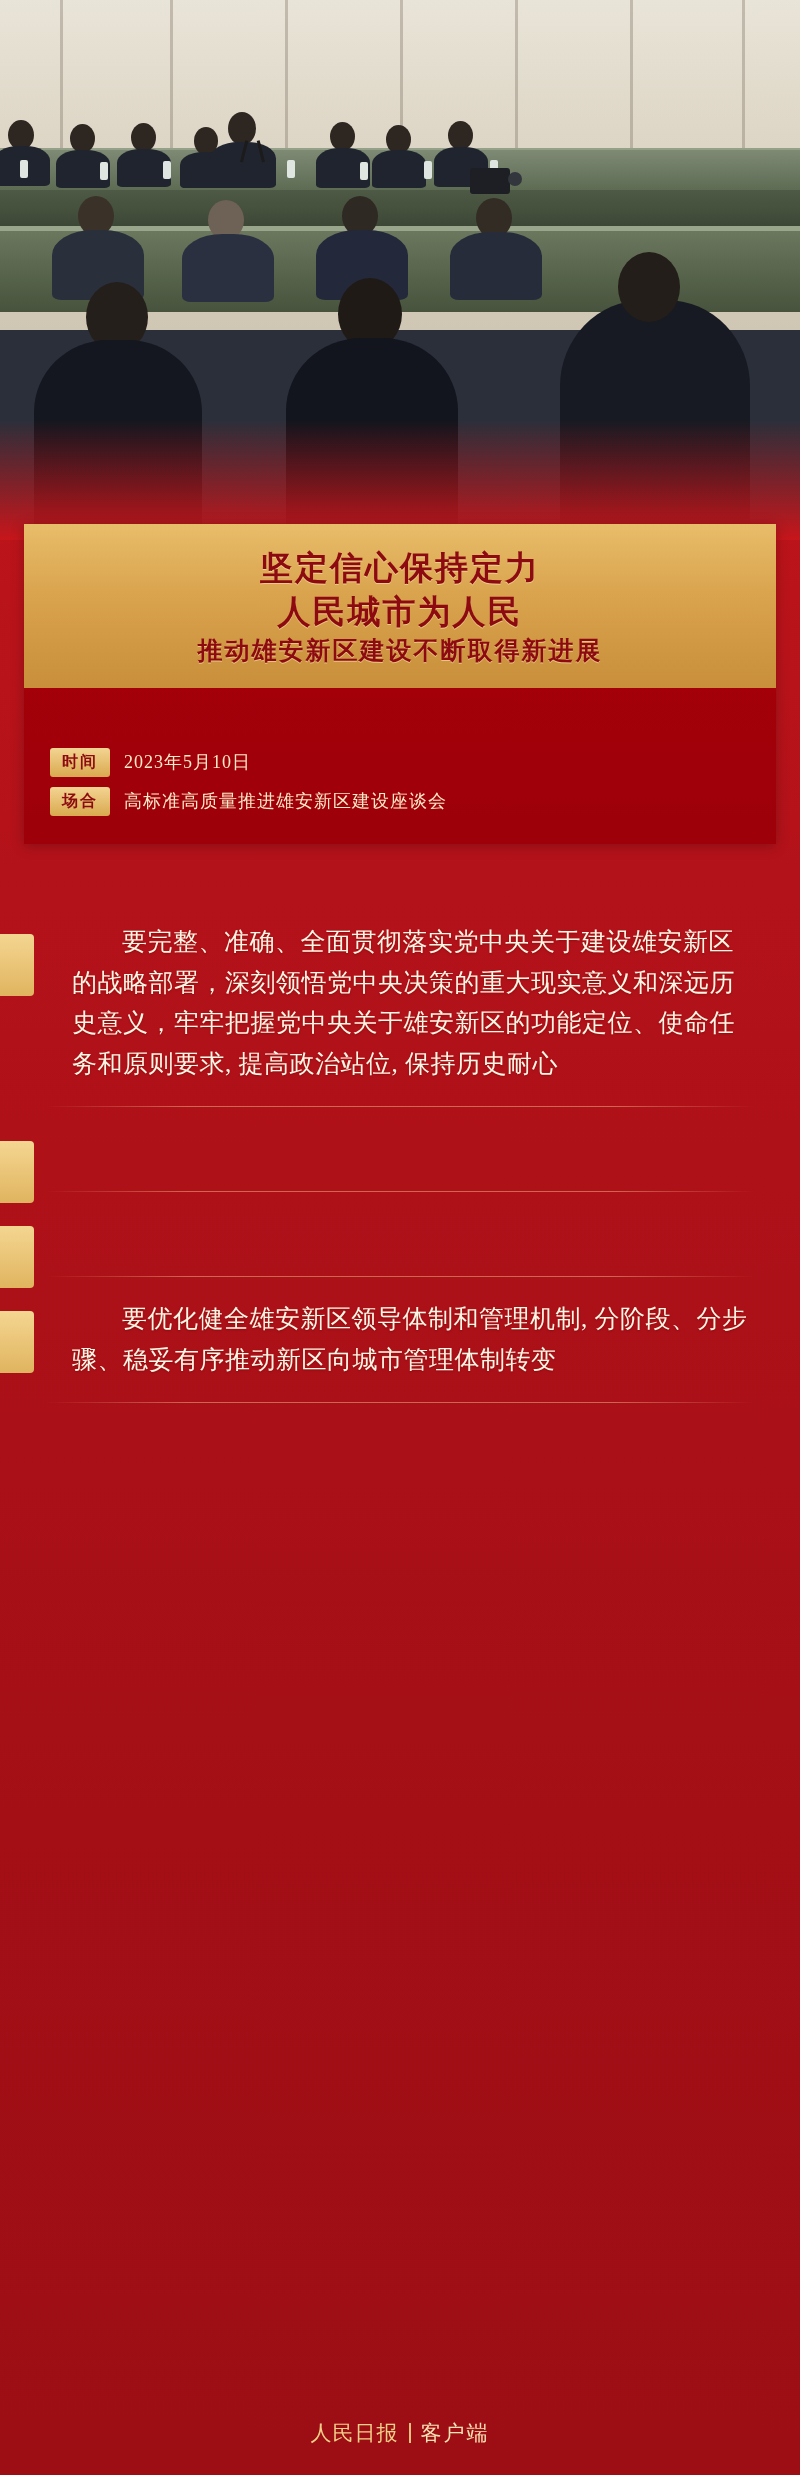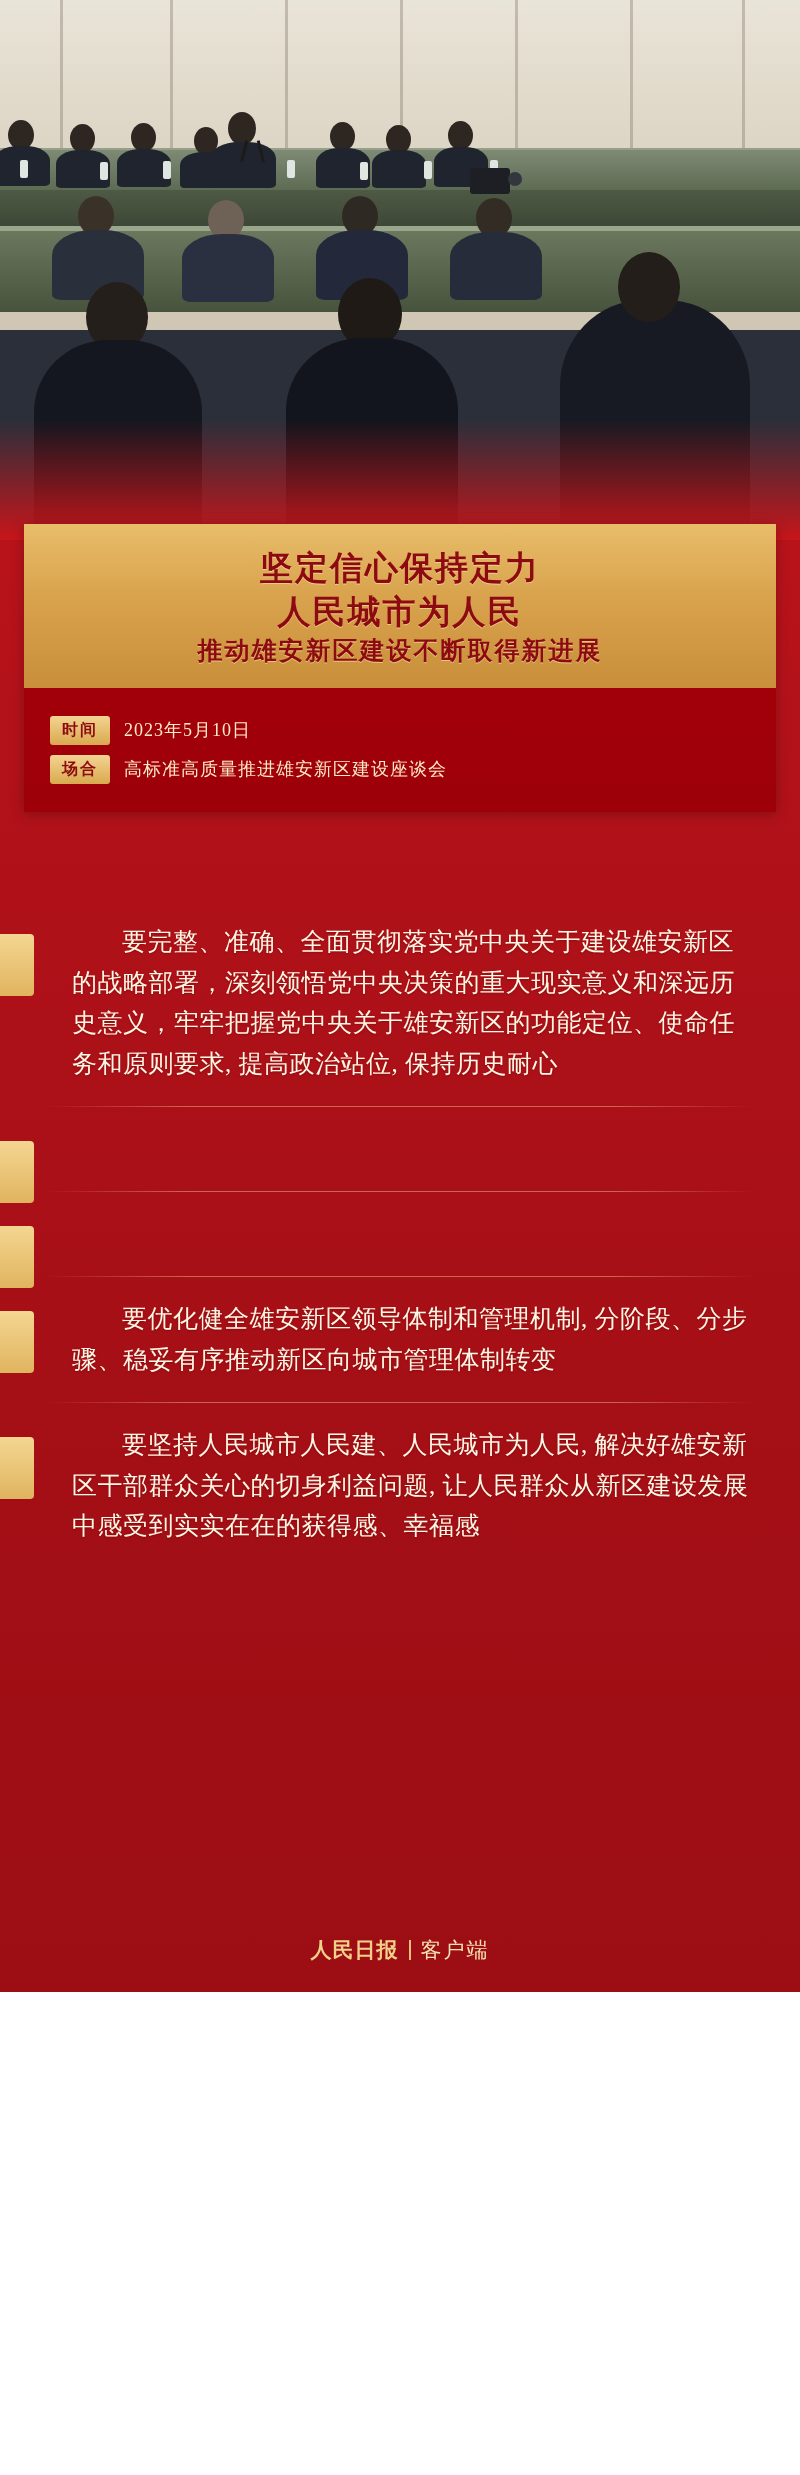--- a/index.html
+++ b/index.html
@@ -5,21 +5,21 @@
   html, body {
     margin: 0;
     padding: 0;
     background: #ffffff;
   }
   body {
     font-family: "Liberation Sans", sans-serif;
   }
   .poster {
     width: 800px;
-    height: 1992px;
+    height: 2475px;
     position: relative;
     overflow: hidden;
     background: linear-gradient(180deg, #c7161b 0%, #b4121a 35%, #a50f16 70%, #9c0e14 100%);
   }
 
   
   .photo {
     position: absolute;
     left: 0; top: 0;
     width: 800px; height: 540px;
@@ -96,20 +96,21 @@
     font-weight: bold;
     color: #8d0b10;
     font-size: 33px;
     letter-spacing: 2px;
     line-height: 1.34;
     text-shadow: 0 1px 0 rgba(255,235,190,0.55);
   }
   .title-line.big { font-size: 25px; }
   .meta {
     padding: 18px 26px 18px 26px;
+    margin-top: 32px;
   }
   .meta-row {
     display: flex;
     align-items: center;
     margin: 10px 0;
   }
   .meta-tag {
     flex: 0 0 auto;
     background: linear-gradient(180deg,#f0cc7e 0%, #dca busy 100%);
     background: linear-gradient(180deg,#f2d089 0%, #d9a busy 100%);
@@ -175,21 +176,21 @@
     bottom: 28px;
     width: 800px;
     display: flex;
     align-items: center;
     justify-content: center;
     gap: 10px;
   }
   .footer-logo {
     color: #f3d08a;
     font-family: "Liberation Serif", serif;
-    font-weight: bold;
+    font-weight: normal;
     font-size: 21px;
     letter-spacing: 1px;
   }
   .footer-sep {
     width: 2px; height: 20px; background: #e8c versus;
     background: #e8c27e;
   }
   .footer-app {
     color: #f7e2b4;
     font-family: "Liberation Serif", serif;
@@ -316,24 +317,20 @@
       <div class="point-bar"></div>
     </div>
     <div class="divider"></div>
 
     <div class="point">
       <div class="point-bar"></div>
       <div class="point-text">要优化健全雄安新区领导体制和管理机制, 分阶段、分步骤、稳妥有序推动新区向城市管理体制转变</div>
     </div>
     <div class="divider"></div>
 
-    <div class="point">
-      <div class="point-bar"></div>
-      <div class="point-text">要坚持人民城市人民建、人民城市为人民, 解决好雄安新区干部群众关心的切身利益问题, 让人民群众从新区建设发展中感受到实实在在的获得感、幸福感</div>
-    </div>
 
   </div>
 
   <div class="footer">
     <span class="footer-logo">人民日报</span>
     <span class="footer-sep"></span>
     <span class="footer-app">客户端</span>
   </div>
 
 </div>

